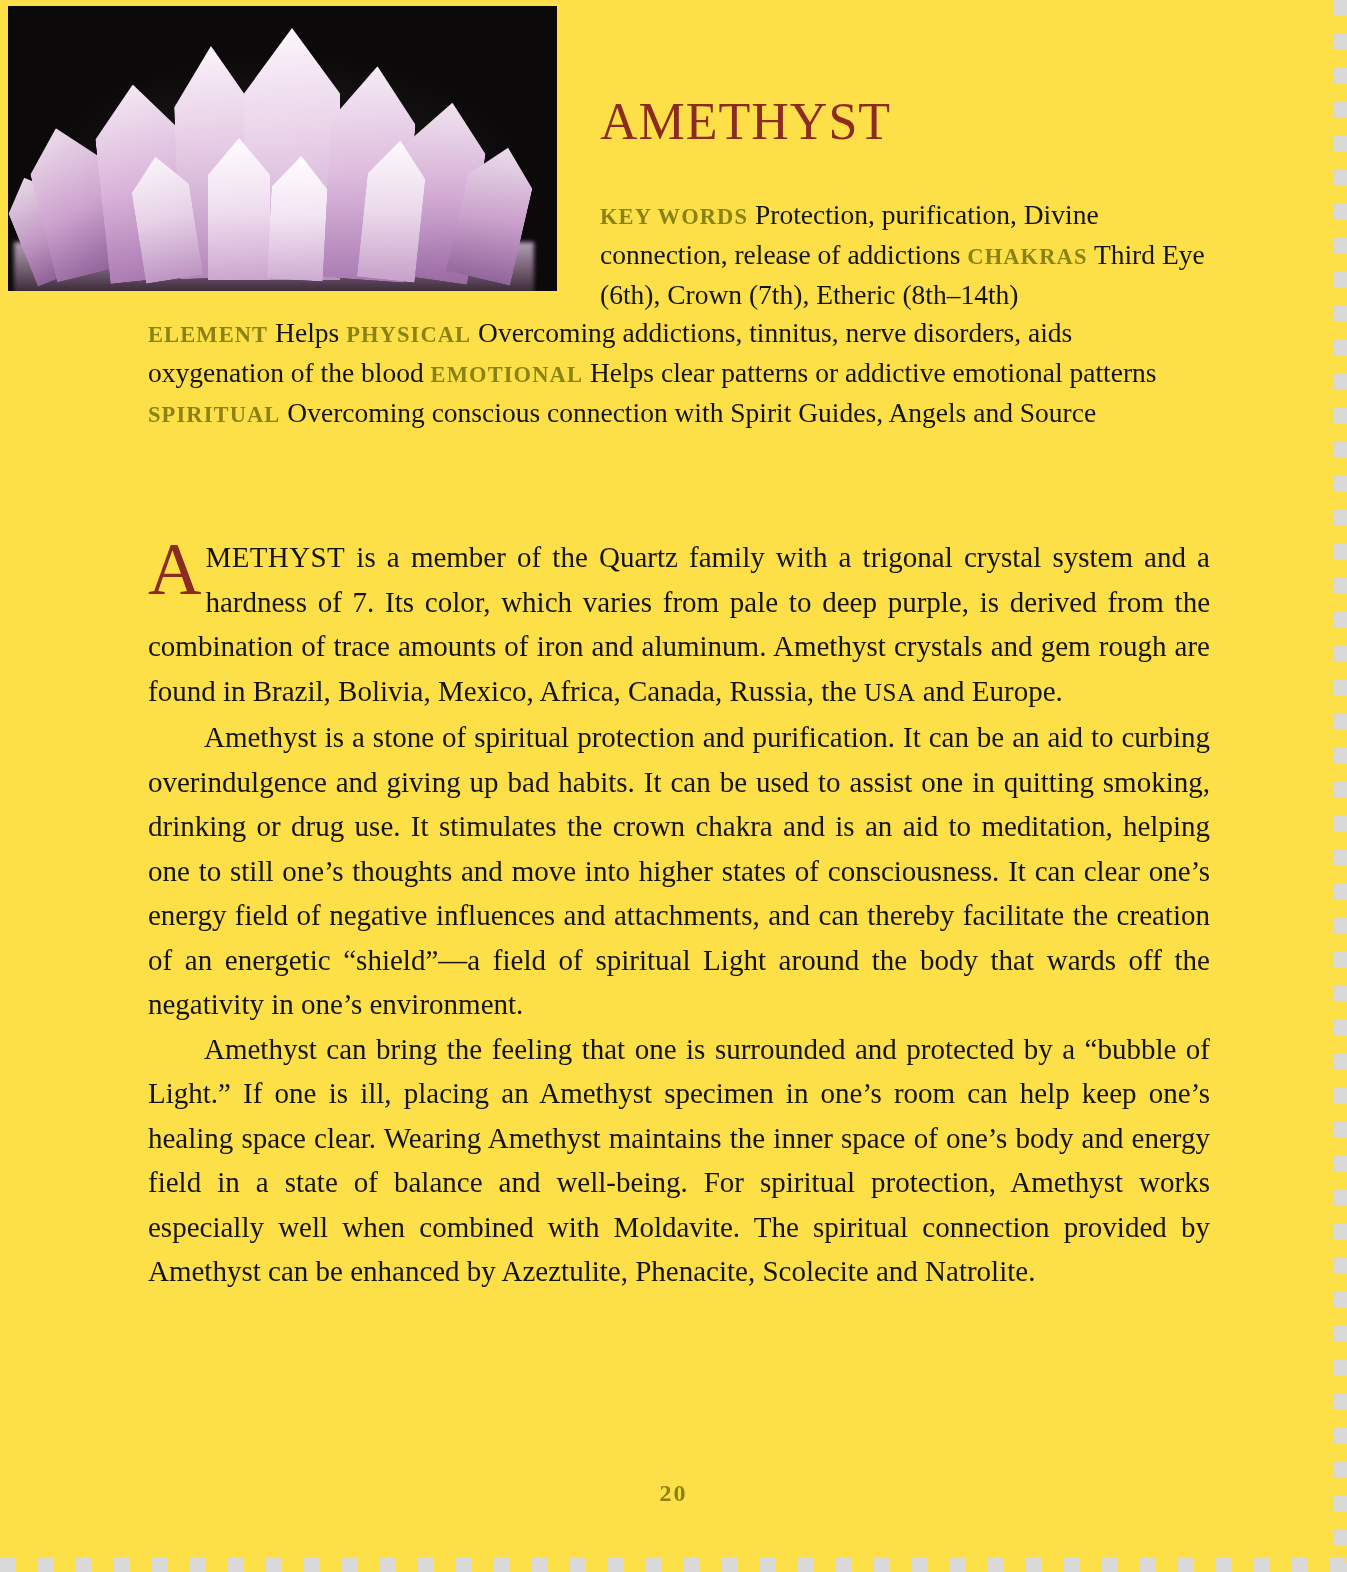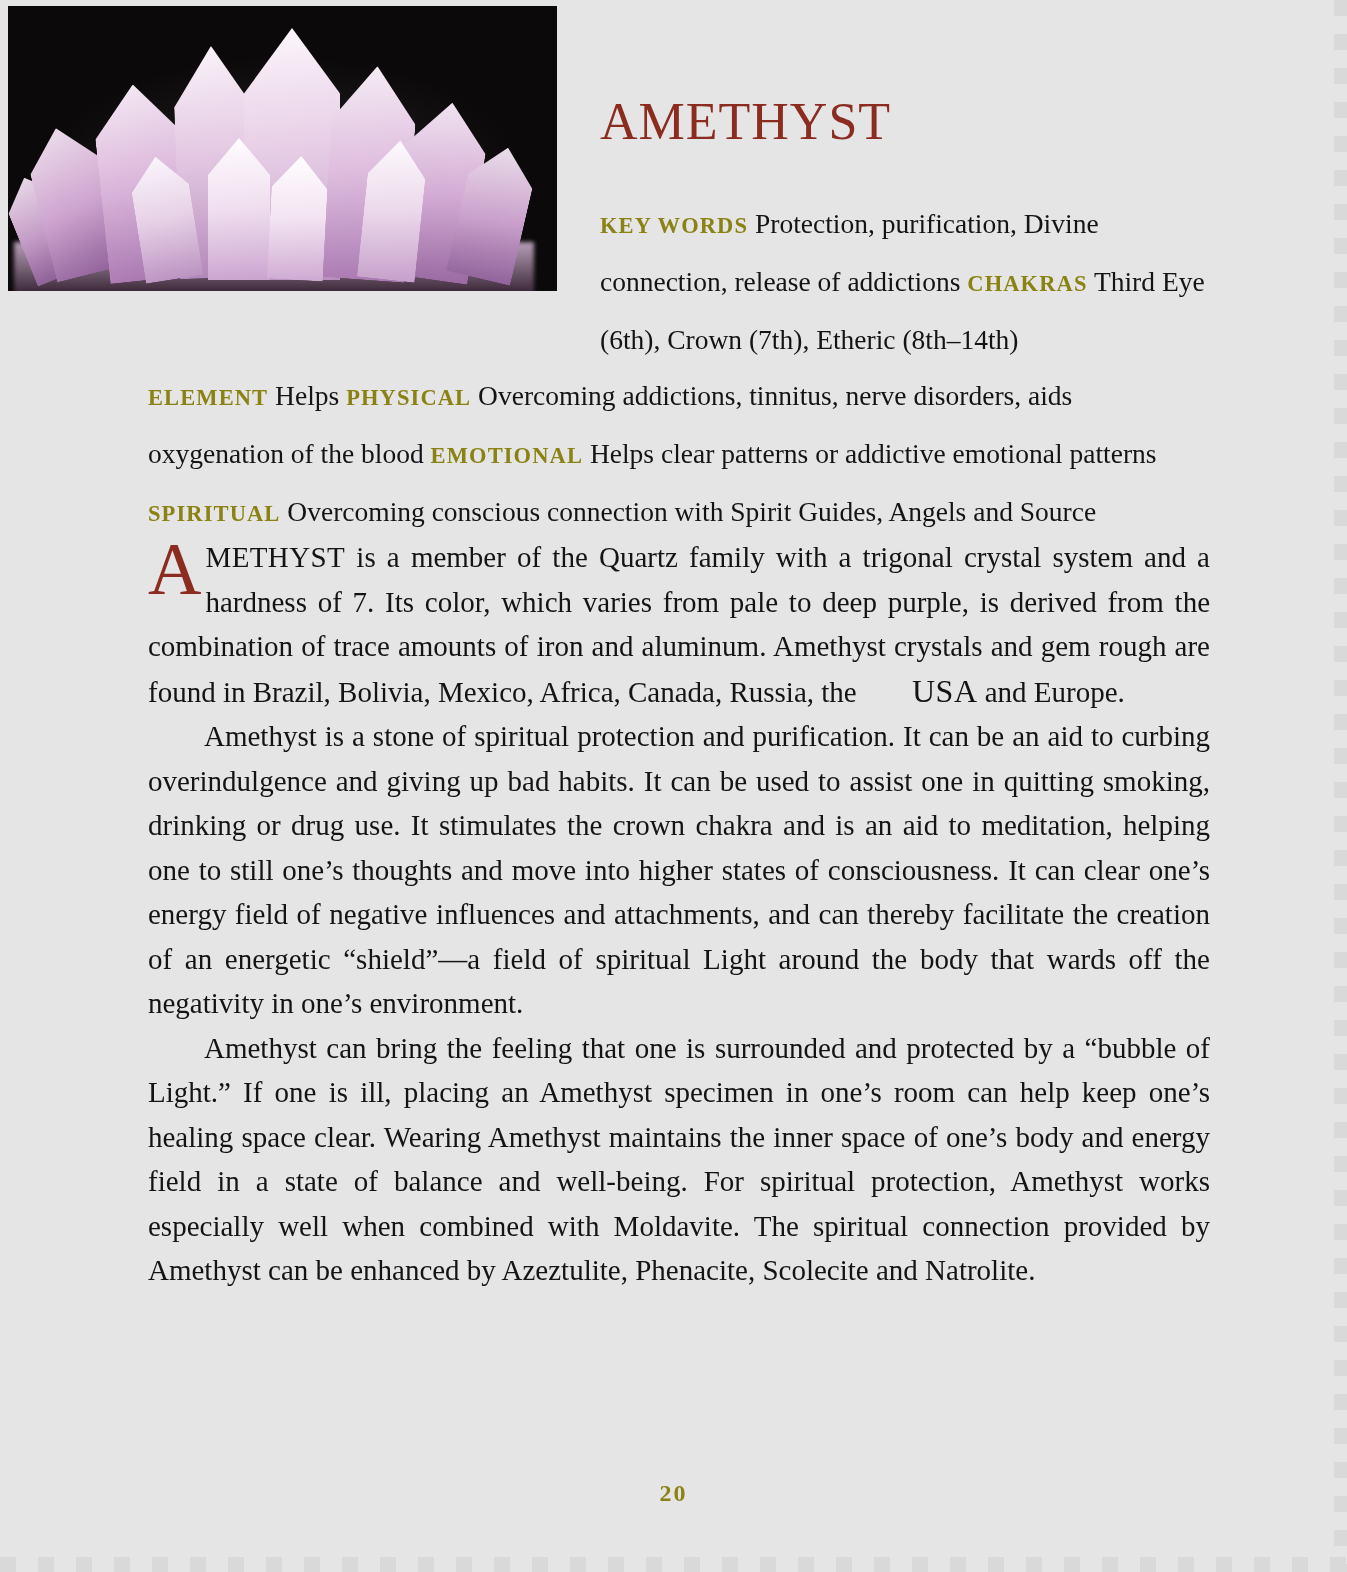--- a/index.html
+++ b/index.html
@@ -12,21 +12,21 @@
     height: 1572px;
     position: relative;
     font-family: "Liberation Serif", serif;
     color: #141414;
     overflow: hidden;
   }
 
   .page {
     position: absolute;
     inset: 0;
-    background: #e5e5e5;
+    background: #fde047;
   }
 
   
   .photo {
     position: absolute;
     left: 8px;
     top: 6px;
     width: 549px;
     height: 285px;
     background: #0b0909;
@@ -73,21 +73,21 @@
     font-family: "Liberation Serif", serif;
   }
 
   
   .attrs {
     position: absolute;
     left: 148px;
     top: 196px;
     width: 1060px;
     font-size: 27.5px;
-    line-height: 56px;
+    line-height: 38px;
     text-align: left;
     color: #141414;
   }
   .attrs .indent-block {
     padding-left: 452px;
   }
   .lbl {
     color: #8a8212;
     font-weight: bold;
     font-size: 22.5px;
@@ -120,23 +120,22 @@
     line-height: 60px;
     padding: 4px 4px 0 0;
     color: #8c2c21;
     font-family: "Liberation Serif", serif;
   }
   .sc {
     font-variant: small-caps;
     letter-spacing: 0.4px;
   }
   .usa {
-    font-size: 32px;
+    font-size: 25px;
     letter-spacing: 0.5px;
-    margin-left: 48px;
   }
 
   
   .folio {
     position: absolute;
     left: 0;
     right: 0;
     top: 1480px;
     text-align: center;
     color: #8a8212;

